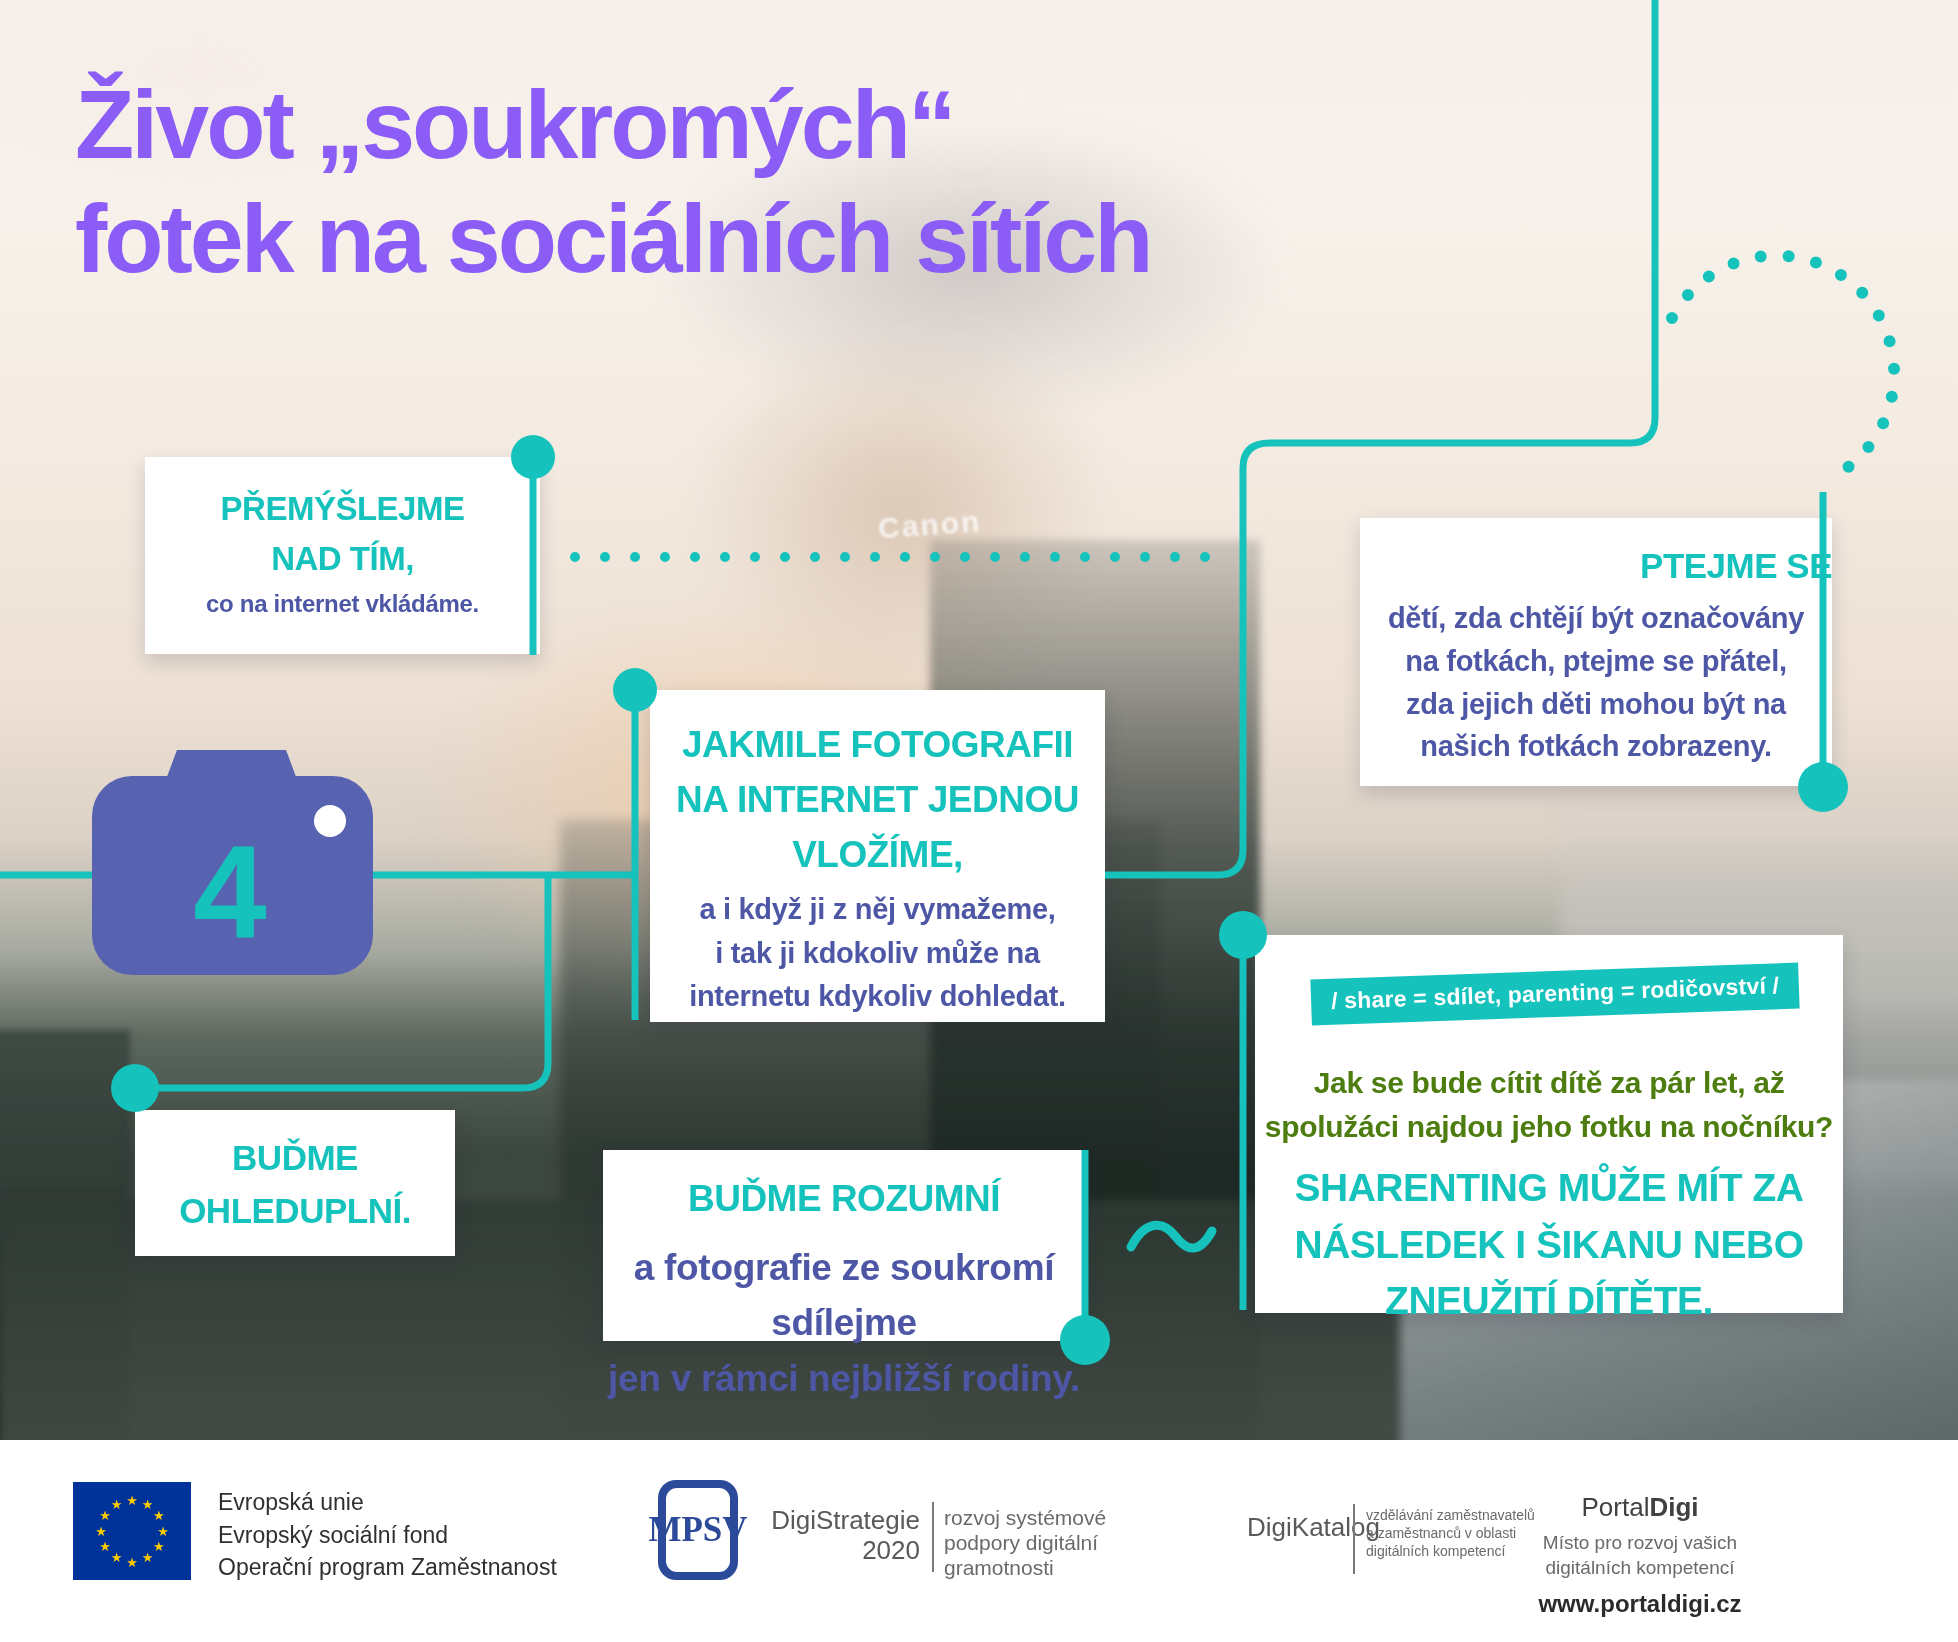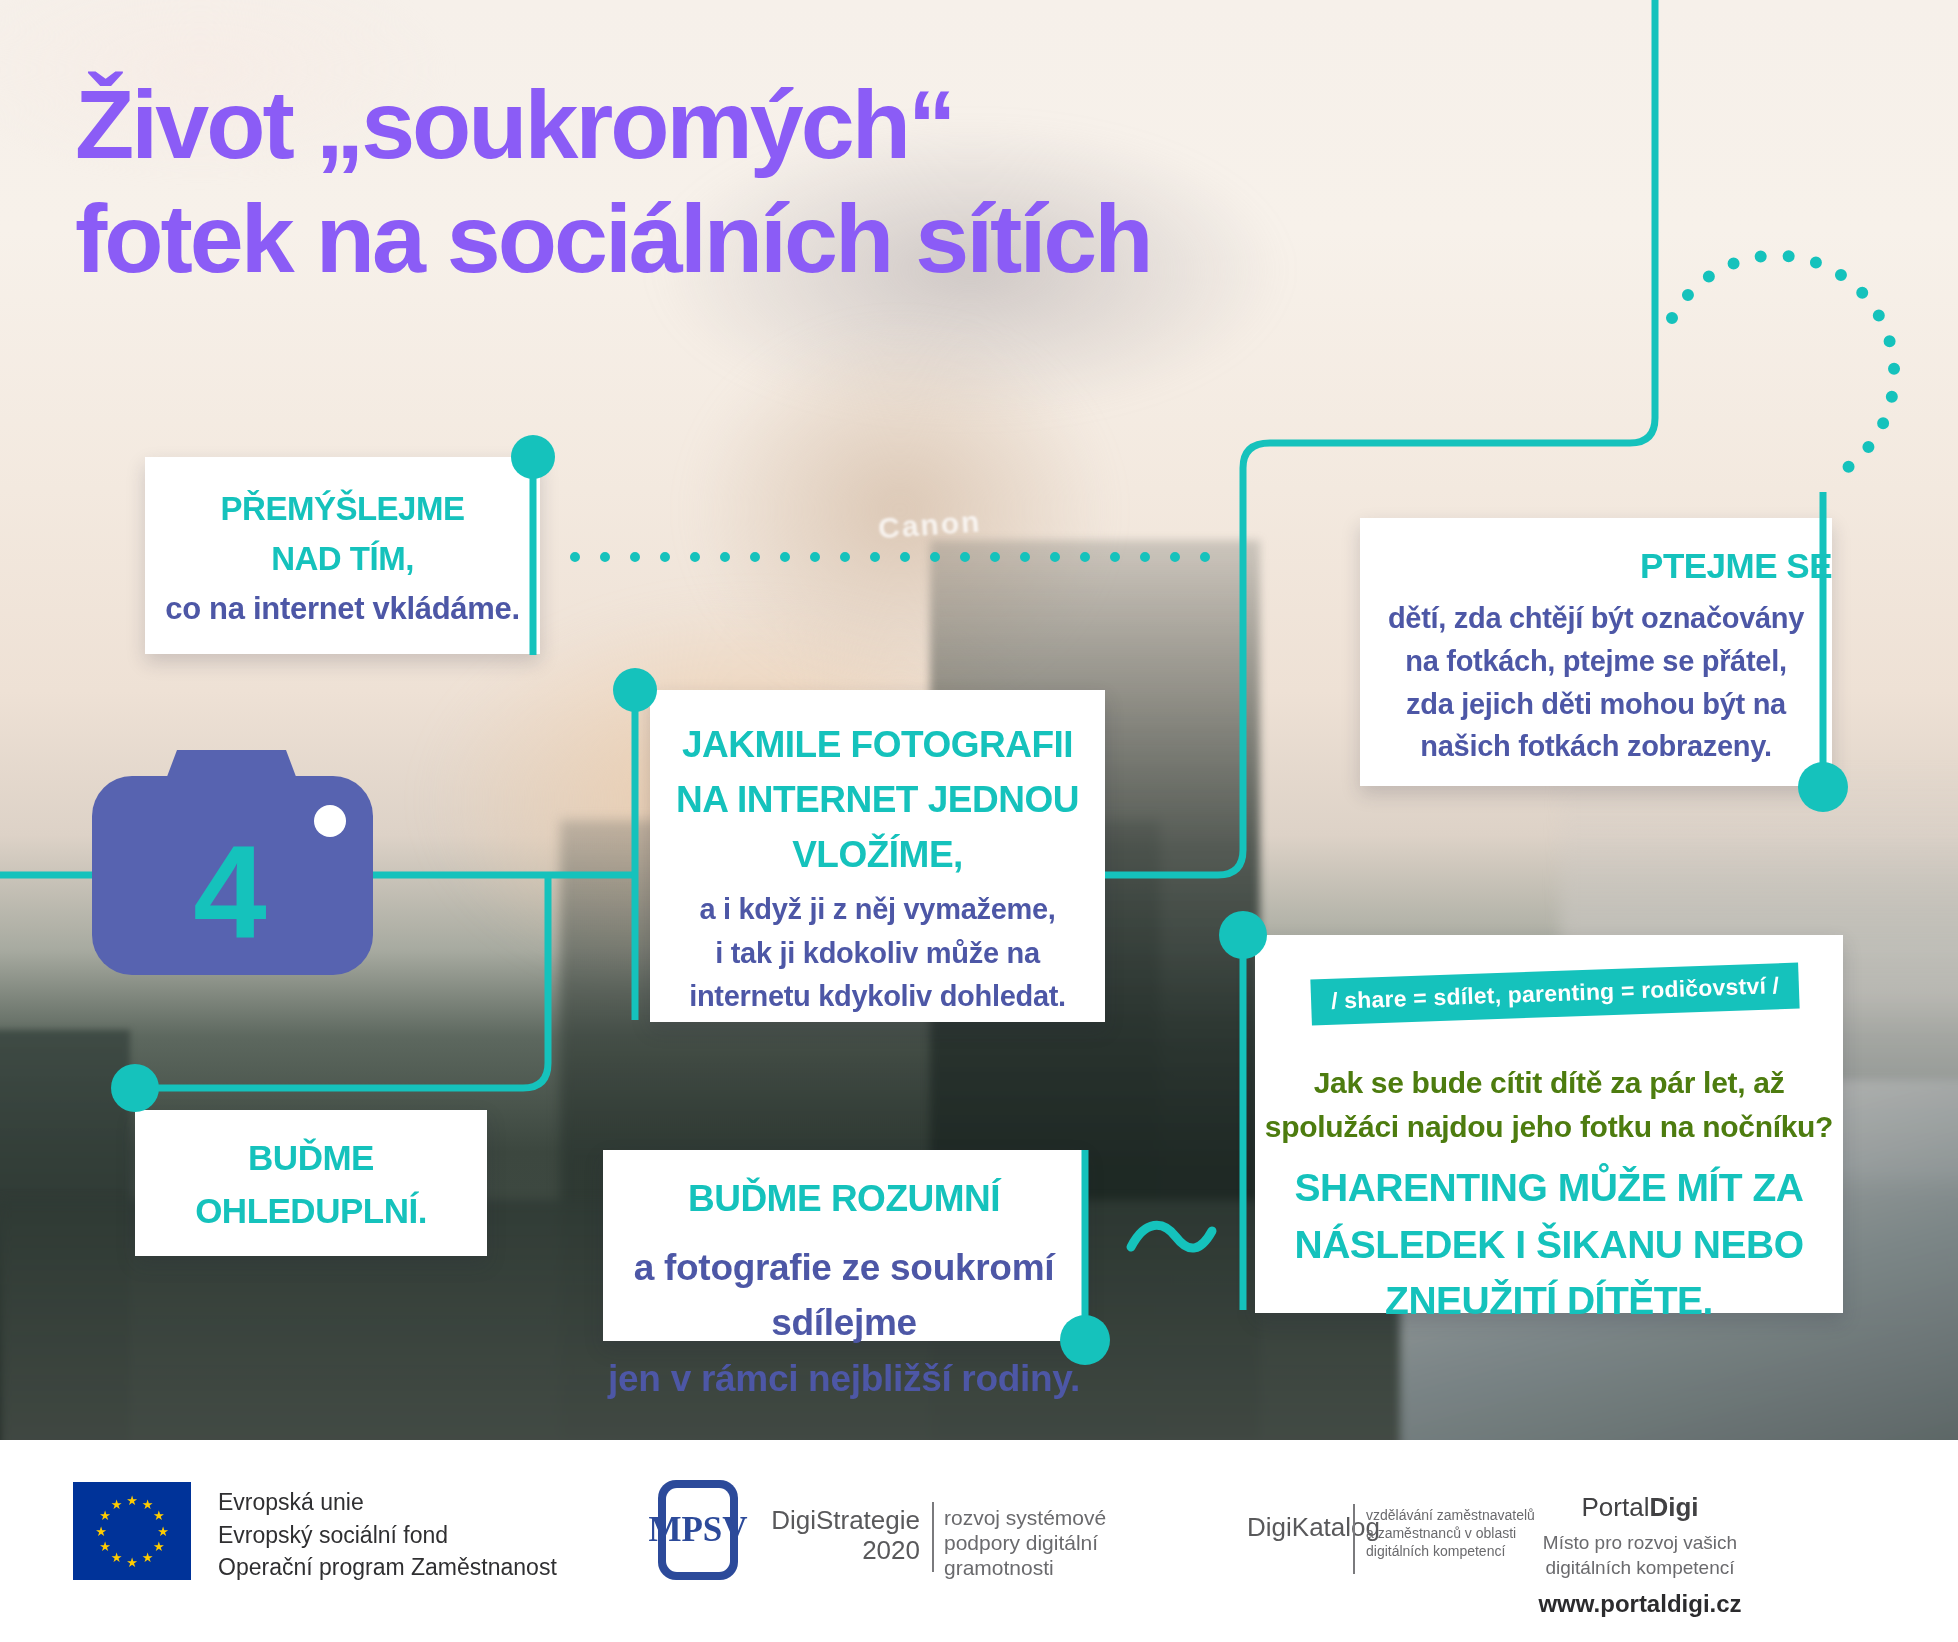--- a/index.html
+++ b/index.html
@@ -36,28 +36,28 @@
   
   .title{position:absolute;left:75px;top:68px;z-index:2;font-weight:bold;
     font-size:97px;line-height:1.18;letter-spacing:-3px;}
   
   .wbox{position:absolute;background:#ffffff;z-index:2;text-align:center;
     box-shadow:0 8px 18px rgba(40,40,60,.18);}
   .teal-head{font-weight:bold;letter-spacing:-.5px;}
   .purple-body{font-weight:bold;letter-spacing:-.3px;}
   .box-premyslejme{left:145px;top:457px;width:395px;height:197px;padding-top:27px;box-sizing:border-box;}
   .box-premyslejme .teal-head{font-size:33px;line-height:1.5;}
-  .box-premyslejme .purple-body{font-size:31px;line-height:1.4;margin-top:4px;}
+  .box-premyslejme .purple-body{font-size:24px;line-height:1.4;margin-top:4px;}
   .box-jakmile{left:650px;top:690px;width:455px;height:332px;padding-top:28px;box-sizing:border-box;}
   .box-jakmile .teal-head{font-size:37px;line-height:1.48;}
   .box-jakmile .purple-body{font-size:29px;line-height:1.5;margin-top:6px;}
   .box-ptejme{left:1360px;top:518px;width:472px;height:268px;padding-top:24px;box-sizing:border-box;}
   .box-ptejme .teal-head{font-size:35px;line-height:1.35;}
   .box-ptejme .purple-body{font-size:29px;line-height:1.47;margin-top:8px;}
-  .box-ohleduplni{left:135px;top:1110px;width:352px;height:146px;padding-top:22px;box-sizing:border-box;}
+  .box-ohleduplni{left:135px;top:1110px;width:320px;height:146px;padding-top:22px;box-sizing:border-box;}
   .box-ohleduplni .teal-head{font-size:35px;line-height:1.5;}
   .box-rozumni{left:603px;top:1150px;width:482px;height:191px;padding-top:24px;box-sizing:border-box;}
   .box-rozumni .teal-head{font-size:37px;line-height:1.35;}
   .box-rozumni .purple-body{font-size:37px;line-height:1.5;margin-top:16px;}
   .box-sharenting{left:1255px;top:935px;width:588px;height:378px;box-sizing:border-box;}
   .banner{position:absolute;left:56px;top:36px;padding:9px 20px 10px;white-space:nowrap;
     color:#ffffff;font-weight:bold;font-size:23px;transform:rotate(-2deg);letter-spacing:.2px;}
   .box-sharenting .purple-body{font-size:30px;line-height:1.45;margin-top:126px;}
   .box-sharenting .teal-head{font-size:39px;line-height:1.45;margin-top:12px;}
   

